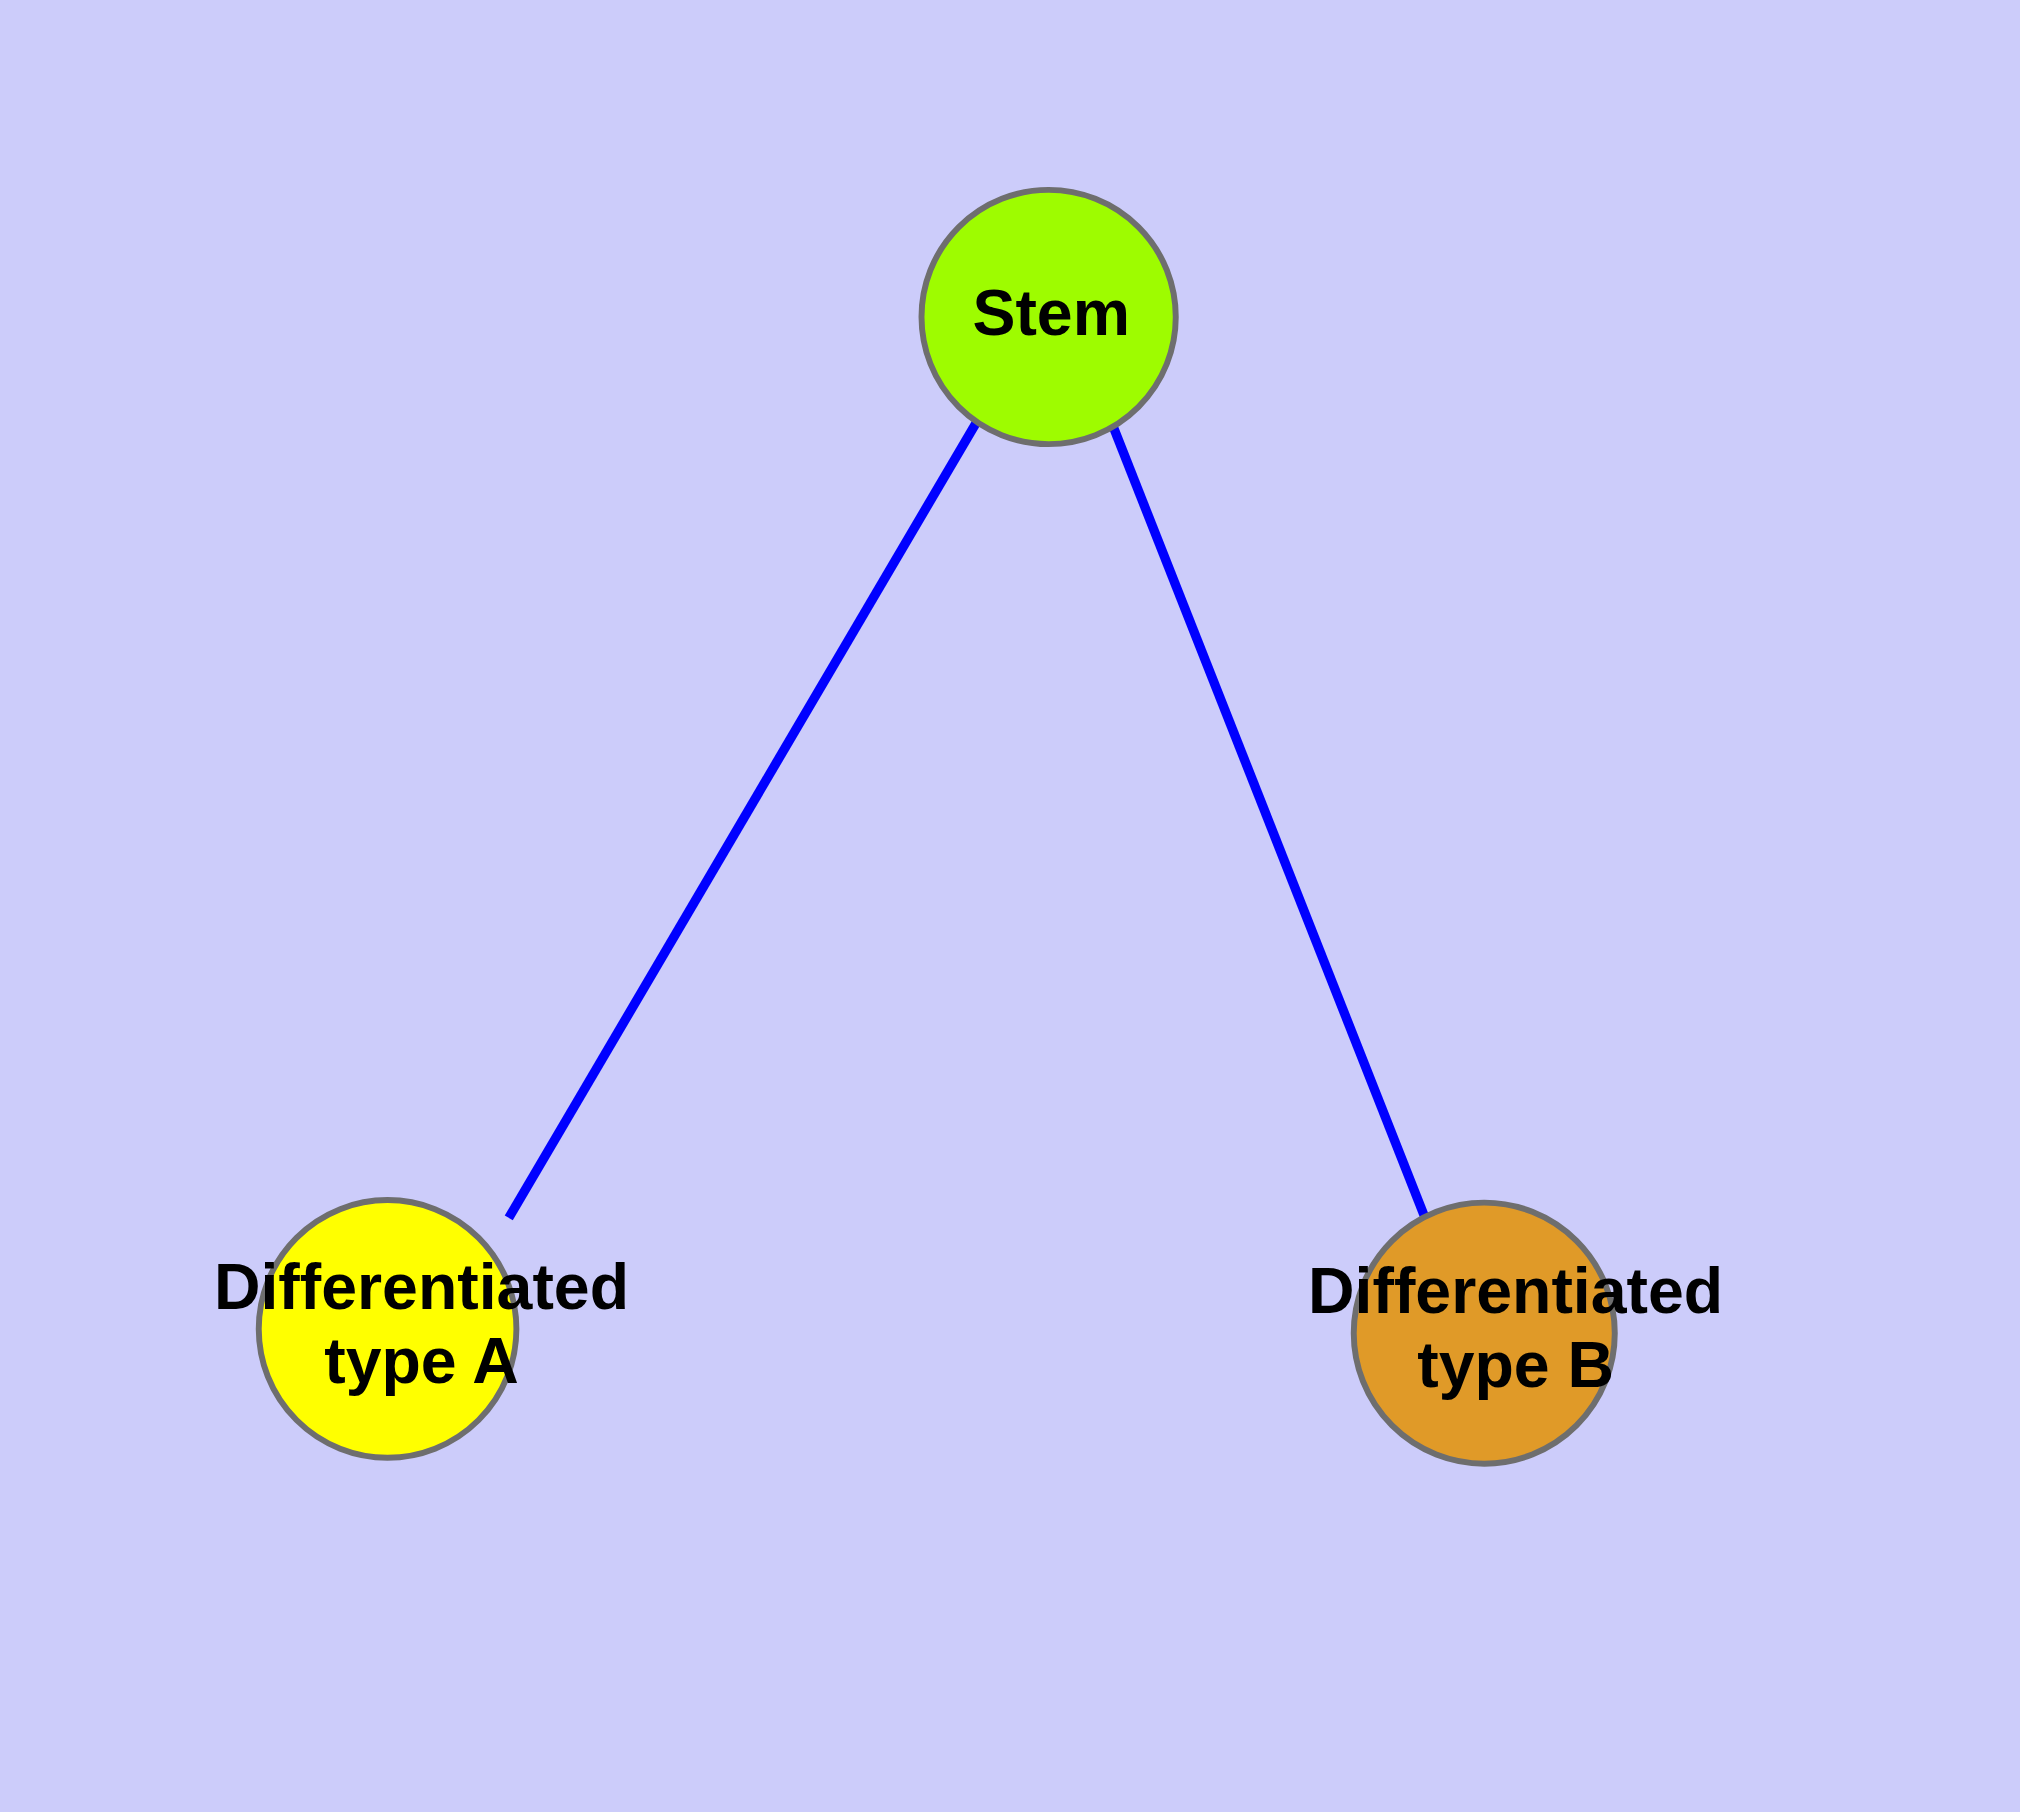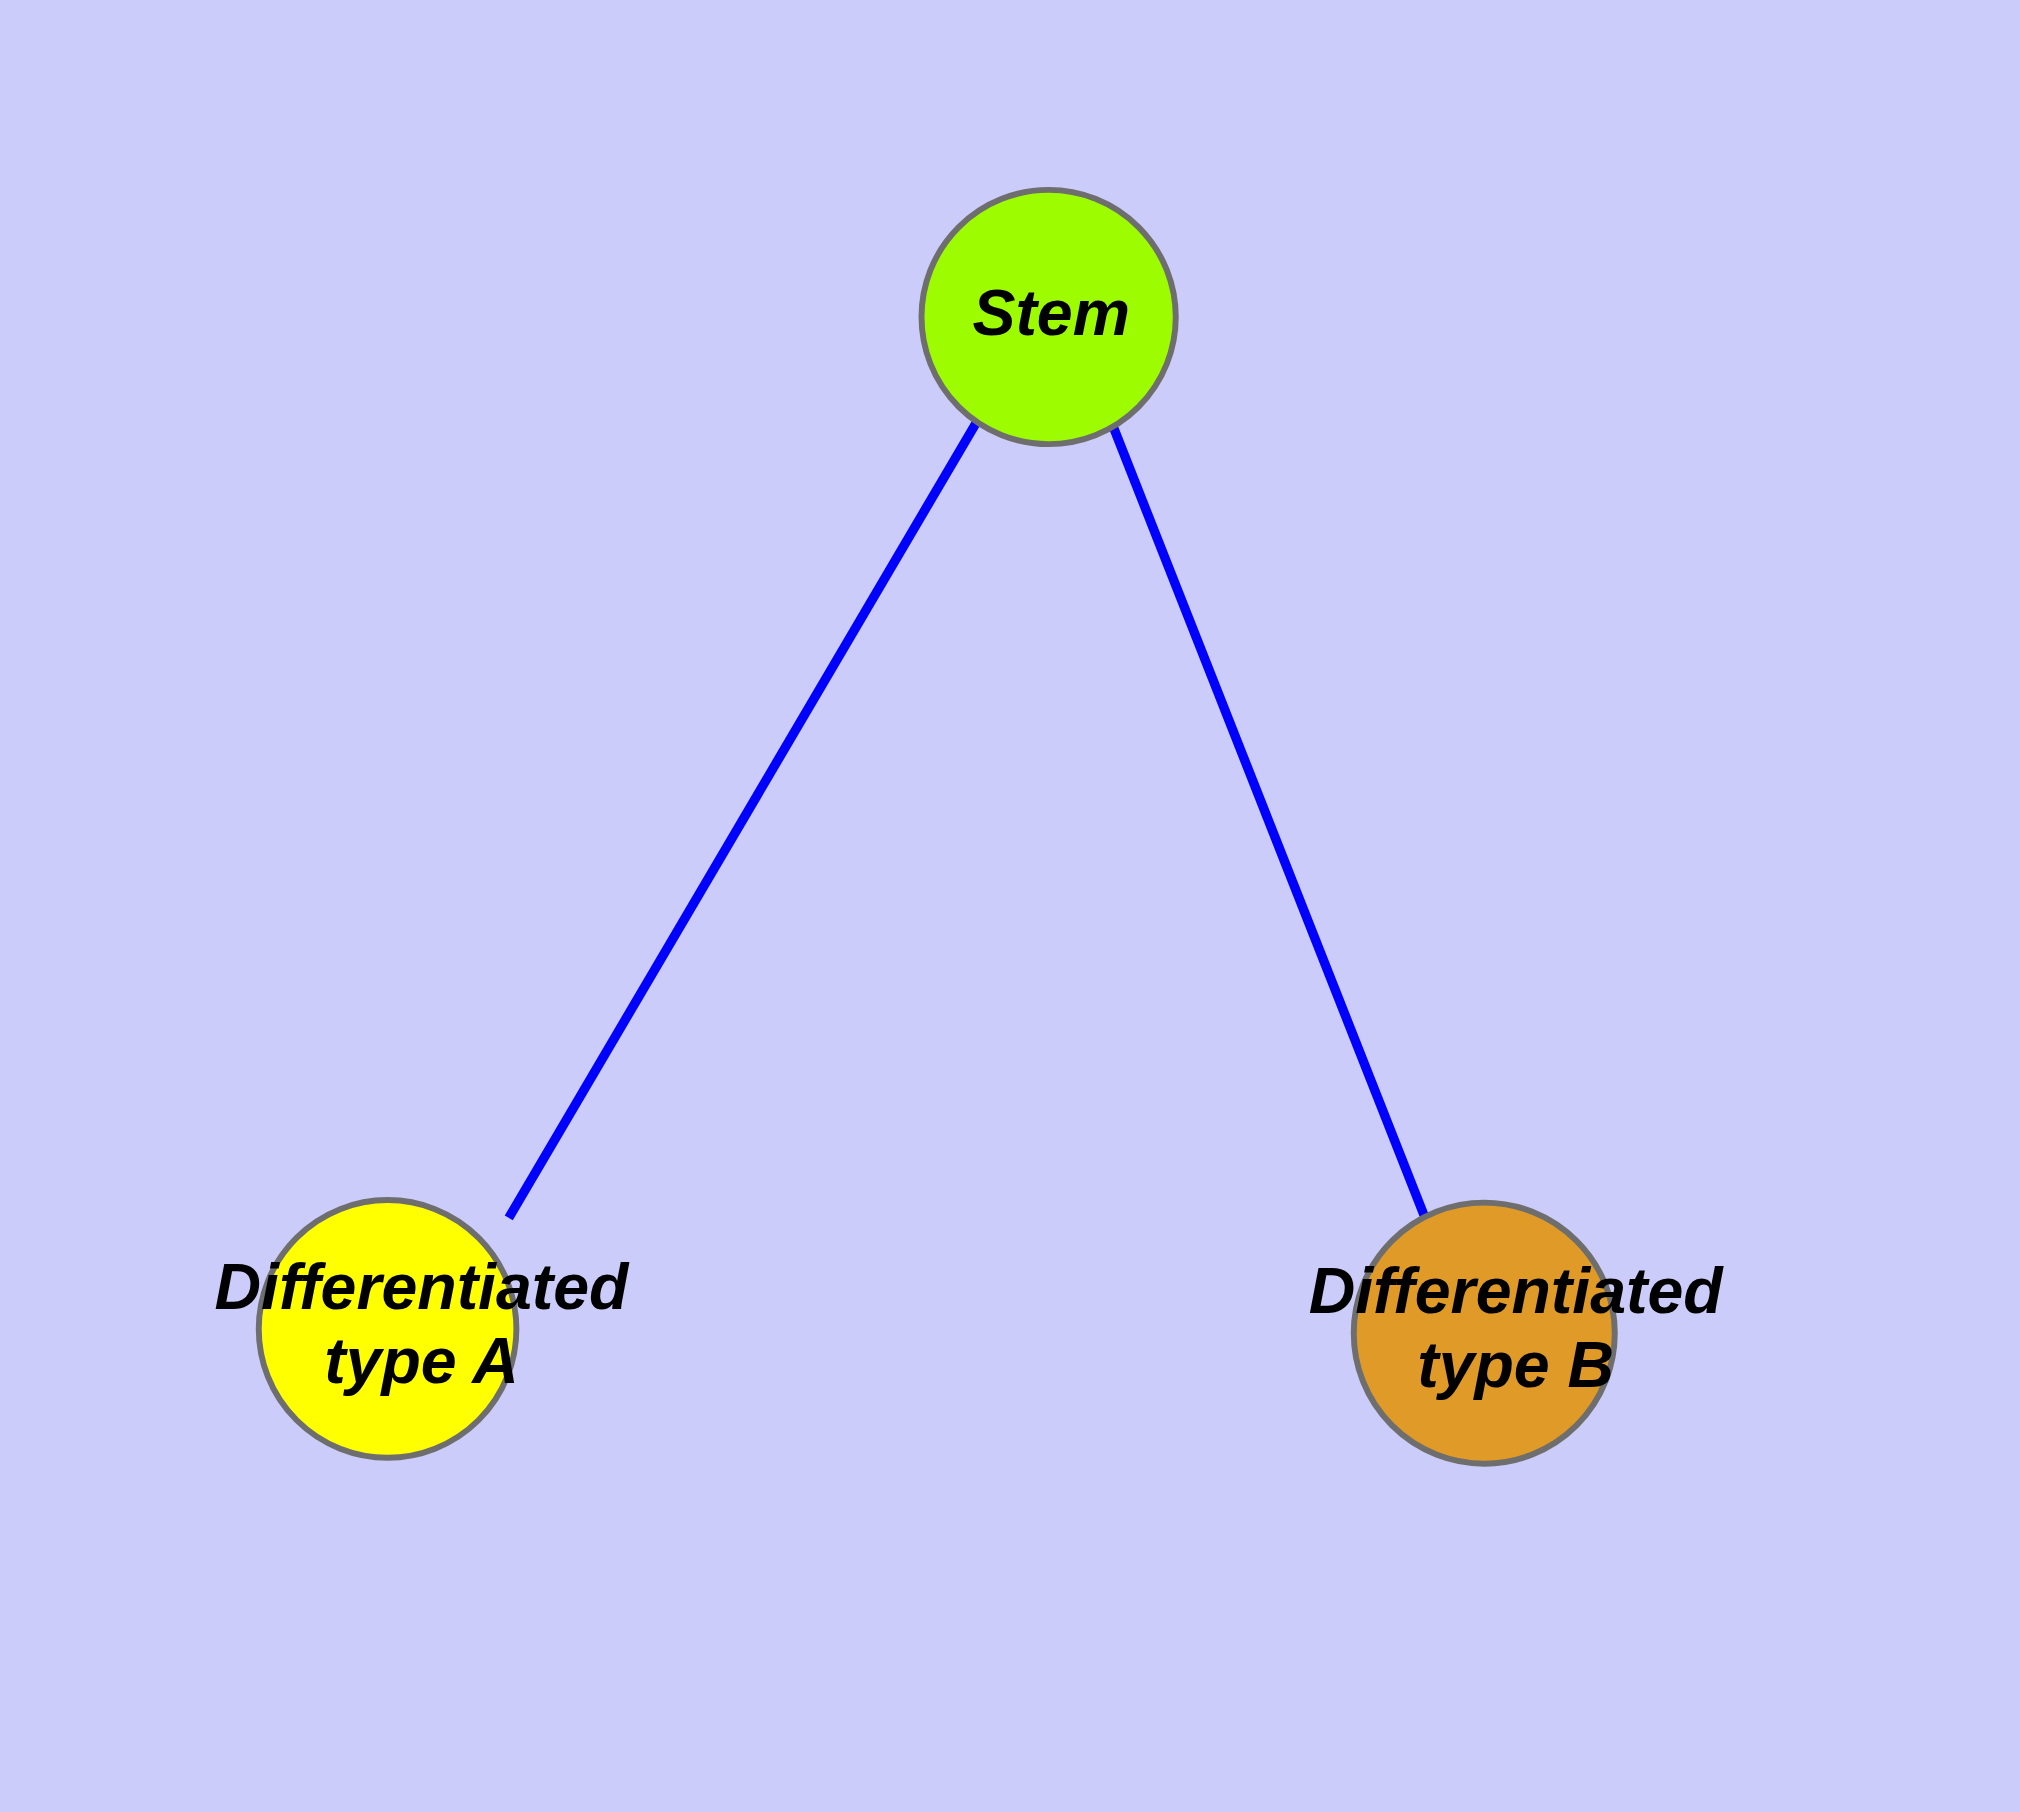--- a/index.html
+++ b/index.html
@@ -39,21 +39,21 @@
     font-weight: bold;
     font-size: 76px;
     fill: #000000;
     text-anchor: middle;
     dominant-baseline: middle;
   }
 </style>
 </head>
 <body>
 
-<div id="canvas-root" style="width: 2021px; height: 1812px; background: rgb(204, 204, 250); font-style: italic;">
+<div id="canvas-root" style="width: 2021px; height: 1812px; background: rgb(204, 204, 250);">
   <svg id="graph-svg" viewBox="0 0 2384 2138">
 
     <g id="edges-layer">
         <line class="edge-line" x1="1152" y1="498" x2="600" y2="1437" stroke="#0000ff"></line>
         <line class="edge-line" x1="1313" y1="503" x2="1680" y2="1434" stroke="#0000ff"></line>
       </g>
     <g id="nodes-layer">
         <circle class="node-circle" cx="1237" cy="374" r="150" fill="#9efc00" stroke="#6e6e6e"></circle>
         <circle class="node-circle" cx="457" cy="1568" r="152" fill="#ffff00" stroke="#6e6e6e"></circle>
         <circle class="node-circle" cx="1751" cy="1573" r="154" fill="#e09a28" stroke="#6e6e6e"></circle>

